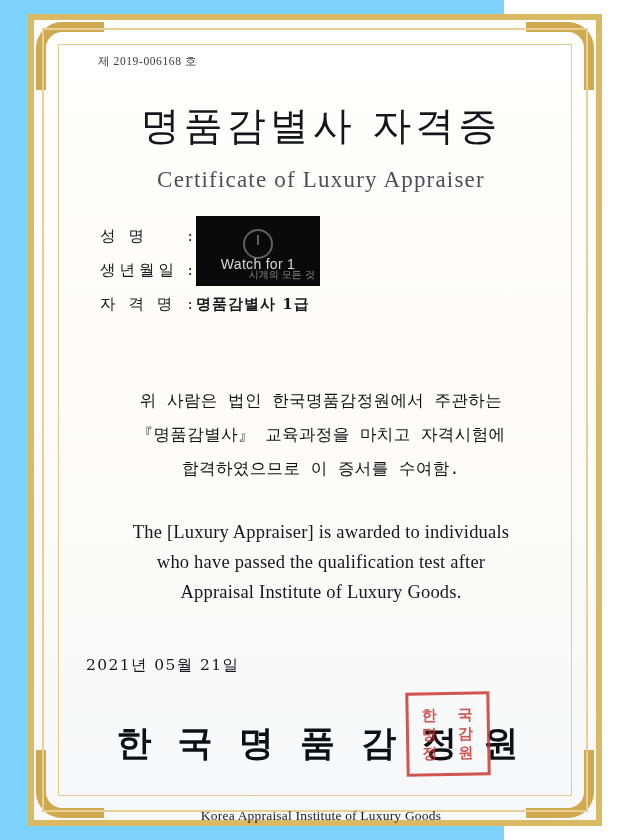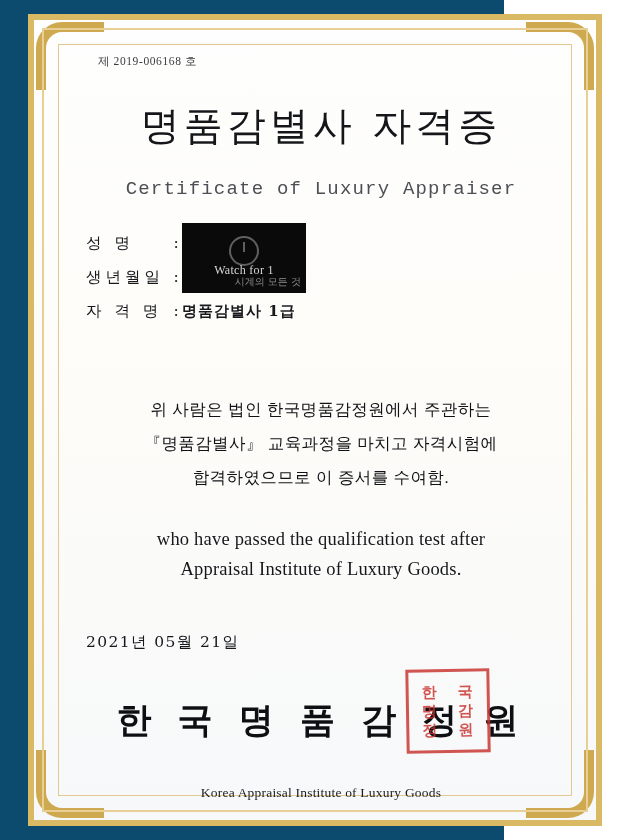--- a/index.html
+++ b/index.html
@@ -11,21 +11,21 @@
     width: 630px;
     height: 840px;
     font-family: "Liberation Serif", serif;
     overflow: hidden;
   }
 
   .page {
     position: relative;
     width: 504px;
     height: 840px;
-    background: #0c4a6e;
+    background: #7dd3fc;
   }
 
   
   .frame-outer {
     position: absolute;
     left: 28px;
     top: 14px;
     width: 574px;
     height: 812px;
     border: 6px solid #d9b964;
@@ -84,30 +84,31 @@
   .title-ko {
     margin-top: 30px;
     text-align: center;
     font-family: "DejaVu Serif", serif;
     font-weight: normal;
     font-size: 39px;
     letter-spacing: 4px;
     color: #15161a;
   }
   .title-en {
-    margin-top: 25px;
-    text-align: center;
-    font-family: Liberation Mono, monospace;
-    font-size: 19px;
+    margin-top: 14px;
+    text-align: center;
+    font-family: Liberation Serif, serif;
+    font-size: 23px;
     letter-spacing: 1.2px;
     color: #4d4f55;
   }
 
   .fields {
     margin-top: 26px;
+    margin-left: 14px;
     position: relative;
   }
   .field-row {
     display: flex;
     align-items: center;
     height: 34px;
     font-size: 15.5px;
     color: #17181c;
     font-family: "DejaVu Serif", serif;
   }
@@ -157,37 +158,37 @@
     background: #6f6f6f;
     transform: translateX(-50%);
   }
   .redaction .wm-text {
     position: absolute;
     left: 0;
     right: 0;
     top: 40px;
     text-align: center;
     color: #d8d8d8;
-    font-size: 12px;
-    font-family: Liberation Serif, serif;
+    font-size: 14px;
+    font-family: Liberation Sans, sans-serif;
     letter-spacing: .3px;
   }
   .redaction .wm-sub {
     position: absolute;
     right: 5px;
     bottom: 4px;
     color: #8d8d8d;
     font-size: 10px;
     font-family: "DejaVu Sans", sans-serif;
   }
 
   .body-ko {
     margin-top: 64px;
     text-align: center;
-    font-family: Liberation Sans, sans-serif;
+    font-family: Liberation Mono, monospace;
     font-size: 16.5px;
     line-height: 34px;
     color: #101114;
     letter-spacing: .4px;
   }
 
   .body-en {
     margin-top: 30px;
     text-align: center;
     font-family: "Liberation Serif", serif;
@@ -302,20 +303,21 @@
         </div>
       </div>
 
       <div class="body-ko">
         <div>위 사람은 법인 한국명품감정원에서 주관하는</div>
         <div>『명품감별사』 교육과정을 마치고 자격시험에</div>
         <div>합격하였으므로 이 증서를 수여함.</div>
       </div>
 
       <div class="body-en">
+        <div>The [Luxury Appraiser] is awarded to individuals</div>
         <div>who have passed the qualification test after</div>
         <div>Appraisal Institute of Luxury Goods.</div>
       </div>
 
       <div class="date">2021년 05월 21일</div>
 
       <div class="issuer-wrap">
         <div class="issuer-ko">한 국 명 품 감 정 원</div>
         <div class="seal">
           <span>한</span>

